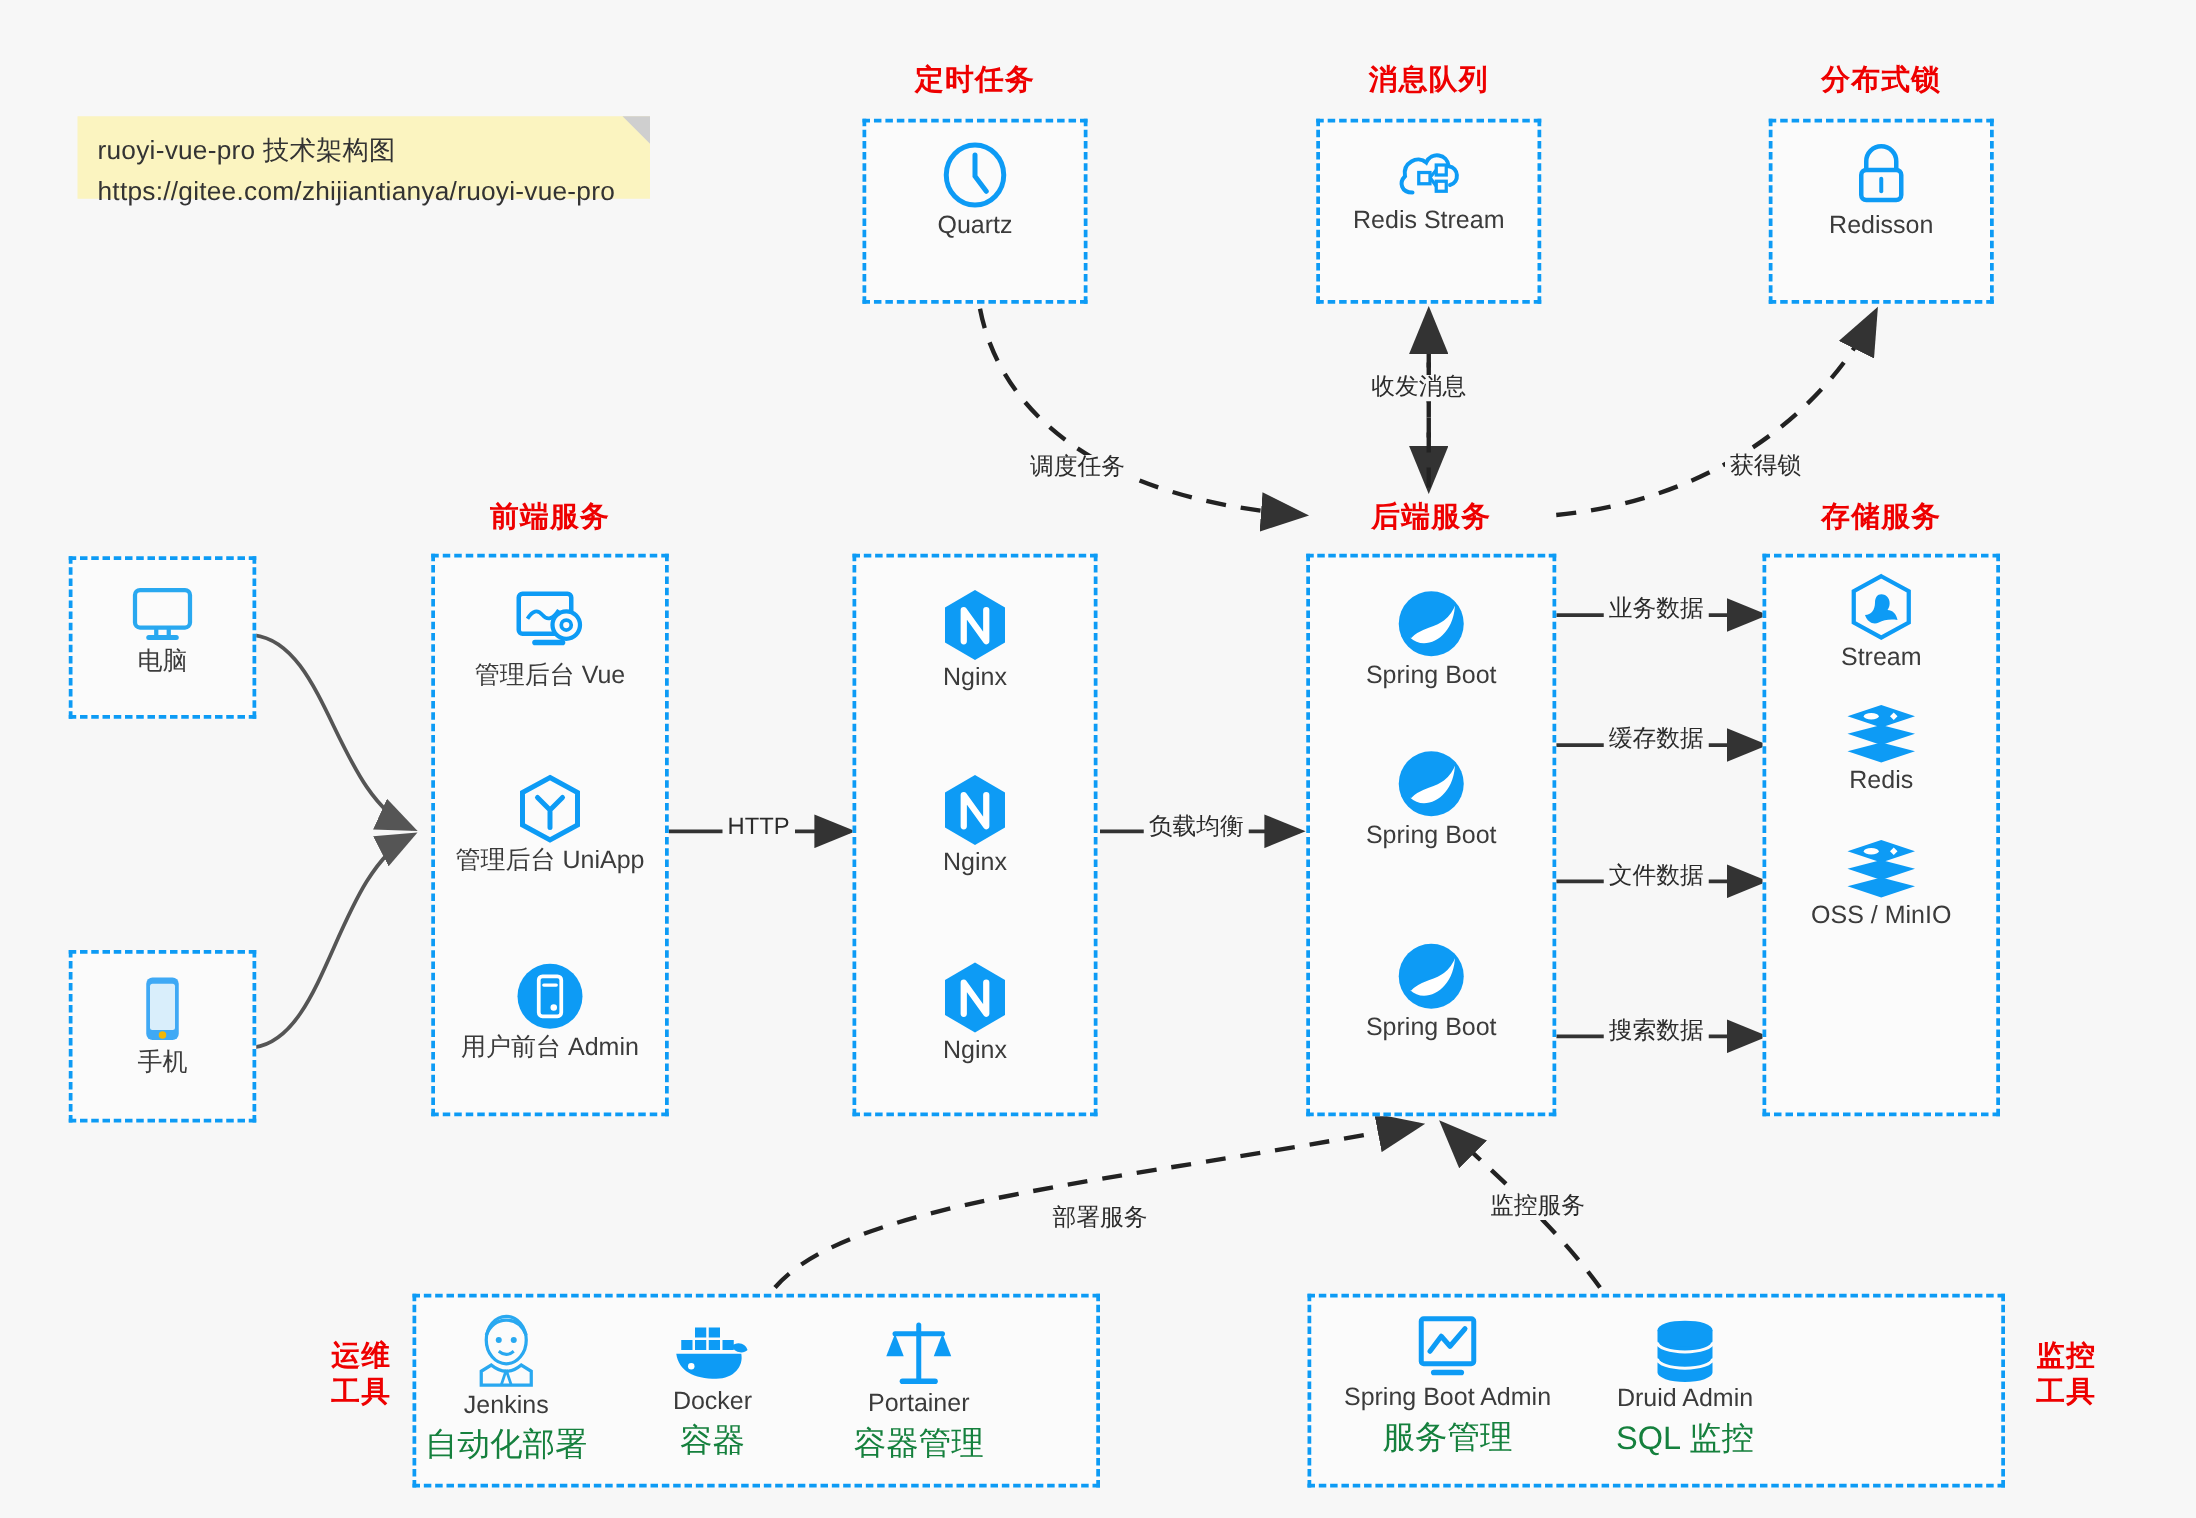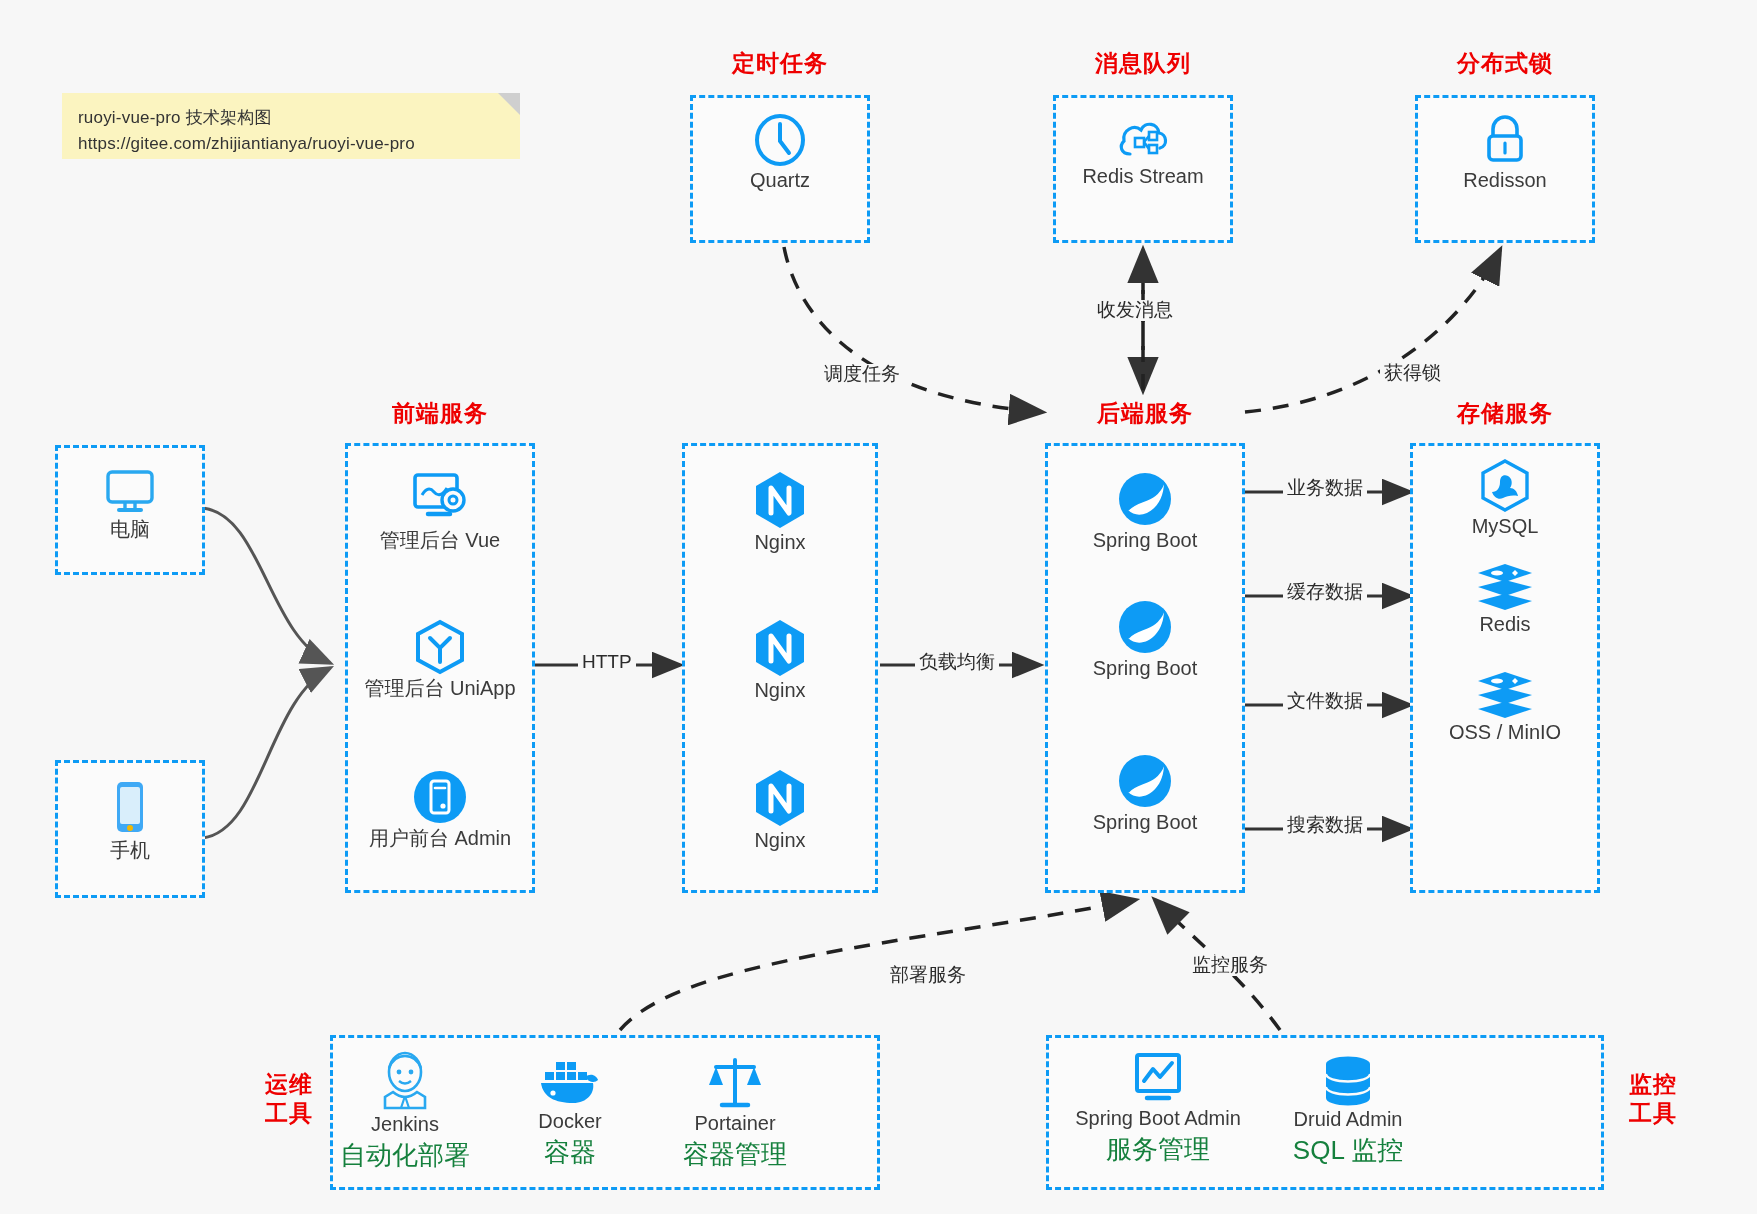--- a/index.html
+++ b/index.html
@@ -22,21 +22,21 @@
     pointer-events: none;
   }
 
   
   .note {
     position: absolute;
     left: 62px; top: 93px;
     width: 458px; height: 66px;
     background: #fbf4c0;
     padding: 12px 16px 0 16px;
-    font-size: 17px;
+    font-size: 21px;
     color: #333;
     line-height: 1.55;
     letter-spacing: .2px;
   }
   .note .fold {
     position: absolute;
     right: 0; top: 0;
     width: 0; height: 0;
     border-left: 22px solid transparent;
     border-top: 22px solid #cfcfcf;
@@ -280,21 +280,21 @@
 
   <div class="gtitle" style="left:1410px; top:398px; width:190px;">存储服务</div>
   <div class="gbox" style="left:1410px; top:443px; width:190px; height:450px;"></div>
 
   <div class="node" style="left:1420px; top:458px;">
     <svg class="ico" width="56" height="56" viewBox="0 0 56 56">
       <path d="M28 3 L50 15 L50 40 L28 52 L6 40 L6 15 Z" fill="none" stroke="#0d9bf5" stroke-width="3.4"></path>
       <path d="M15 34 C20 34 23 30 23 24 C23 19 26 16 31 18 C35 20 36 26 33 30 C37 30 40 33 41 38
                C35 37 30 38 26 40 C22 42 17 40 15 34 Z" fill="#0d9bf5"></path>
     </svg>
-    <div class="cap">MySQL</div>
+    <div class="cap">Stream</div>
   </div>
 
   <div class="node" style="left:1420px; top:562px;">
     <svg class="ico" width="60" height="50" viewBox="0 0 60 50">
       <path d="M30 2 L57 11 L30 20 L3 11 Z" fill="#0d9bf5"></path>
       <path d="M30 18 L57 25 L30 34 L3 25 Z" fill="#0d9bf5"></path>
       <path d="M30 32 L57 39 L30 48 L3 39 Z" fill="#0d9bf5"></path>
       <ellipse cx="22" cy="11" rx="6" ry="2.6" fill="#ffffff"></ellipse>
       <path d="M40 8 l3 3 -3 3 -3 -3 z" fill="#ffffff"></path>
     </svg>
@@ -396,16 +396,16 @@
 
   <div class="elabel" style="left:820px; top:364px;">调度任务</div>
   <div class="elabel" style="left:1093px; top:300px;">收发消息</div>
   <div class="elabel" style="left:1380px; top:363px;">获得锁</div>
 
   <div class="elabel" style="left:1283px; top:478px;">业务数据</div>
   <div class="elabel" style="left:1283px; top:582px;">缓存数据</div>
   <div class="elabel" style="left:1283px; top:691px;">文件数据</div>
   <div class="elabel" style="left:1283px; top:815px;">搜索数据</div>
 
-  <div class="elabel" style="left:838px; top:965px;margin-left:48px;">部署服务</div>
+  <div class="elabel" style="left:838px; top:965px;">部署服务</div>
   <div class="elabel" style="left:1188px; top:955px;">监控服务</div>
 
 </div>
 
 </body></html>

